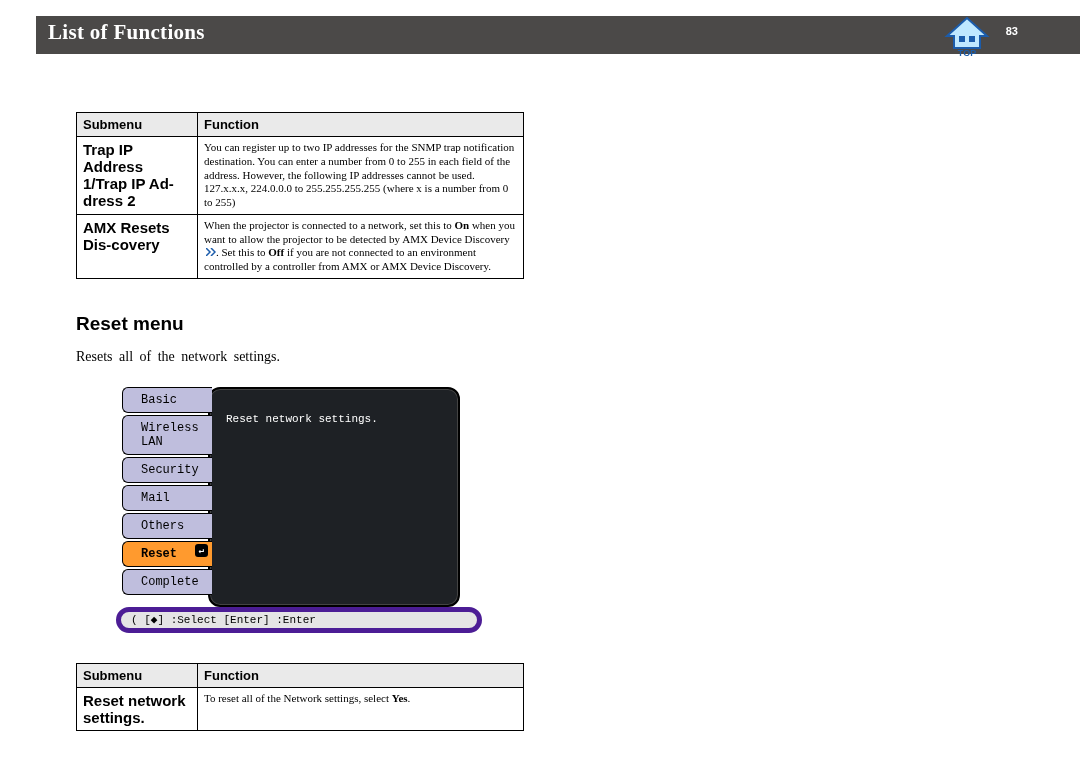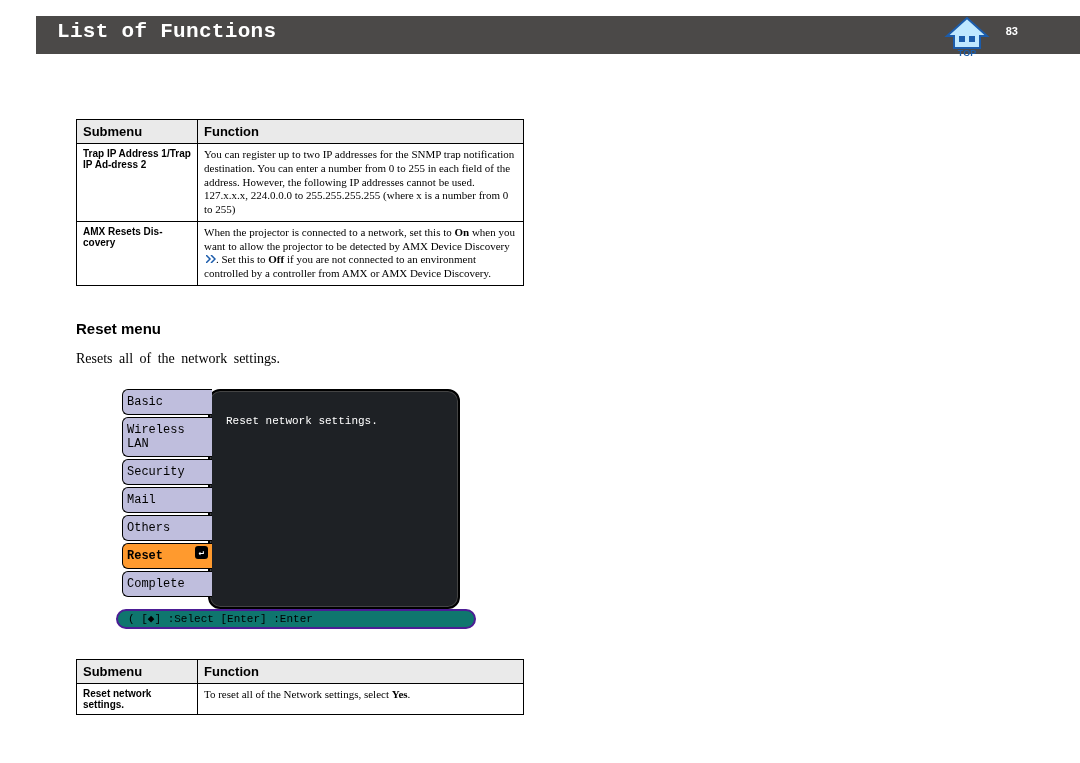--- a/index.html
+++ b/index.html
@@ -1,50 +1,50 @@
 <!DOCTYPE html>
 <html><head>
 <meta charset="utf-8">
 <style>
   html, body { margin: 0; padding: 0; background: #fff; font-family: Georgia, "Times New Roman", serif; color: #000; }
   .page { width: 1080px; height: 763px; position: relative; overflow: hidden; }
 
   
   .hdr-wrap { position: absolute; left: 0; right: 0; top: 16px; }
   .hdr-bg { position: absolute; left: 36px; right: 0; height: 38px; background: #4b4948; }
-  .hdr-title { position: absolute; left: 57px; top: 4px; font-family: Liberation Mono, monospace; font-weight: 700; font-size: 21px; color: #fff; letter-spacing: .3px; }
+  .hdr-title { position: absolute; left: 48px; top: 4px; font-family: Liberation Serif, serif; font-weight: 700; font-size: 21px; color: #fff; letter-spacing: .3px; }
   .hdr-page { position: absolute; right: 62px; top: 9px; font-family: "Segoe UI", Arial, sans-serif; font-weight: 700; font-size: 11px; color: #fff; }
   .hdr-icon { position: absolute; right: 90px; top: -6px; width: 46px; height: 48px; }
 
   
-  .col { position: absolute; left: 76px; top: 119px; width: 448px; }
+  .col { position: absolute; left: 76px; top: 112px; width: 448px; }
 
   
   table.fns { border-collapse: collapse; width: 100%; font-size: 13px; }
   table.fns th, table.fns td { border: 1px solid #000; padding: 4px 6px; vertical-align: top; text-align: left; }
   table.fns thead th { background: #eaeaea; font-family: "Segoe UI", Arial, sans-serif; font-weight: 700; font-size: 13px; }
   table.fns thead th.col-fn { text-align: left; }
-  table.fns tbody td.sub { width: 108px; font-family: "Segoe UI", Arial, sans-serif; font-weight: 700; font-size: 10px; }
+  table.fns tbody td.sub { width: 108px; font-family: "Segoe UI", Arial, sans-serif; font-weight: 700; font-size: 15px; }
   table.fns tbody td.fn { font-family: Georgia, "Times New Roman", serif; font-size: 11px; line-height: 1.25; }
   .u { }
   .frag { display: inline; text-align: right; }
 
   
-  .sec-h { margin-top: 34px; font-family: "Segoe UI", Arial, sans-serif; font-weight: 700; font-size: 15px; }
+  .sec-h { margin-top: 34px; font-family: "Segoe UI", Arial, sans-serif; font-weight: 700; font-size: 19px; }
   .sec-p { margin-top: 14px; font-family: Georgia, "Times New Roman", serif; font-size: 14px; word-spacing: 3px; }
 
   
   .osd { position: relative; margin-top: 22px; margin-left: 46px; width: 340px; }
   .osd-tabs { position: relative; width: 90px; z-index: 2; }
-  .tab { font-family: "Courier New", monospace; font-size: 12px; padding: 5px 4px; border: 1px solid #000; border-right: none; border-radius: 6px 0 0 6px; box-sizing: border-box; margin-bottom: 2px; background: #bfbedd; }
+  .tab { font-family: "Courier New", monospace; font-size: 12px; padding: 5px 18px; border: 1px solid #000; border-right: none; border-radius: 6px 0 0 6px; box-sizing: border-box; margin-bottom: 2px; background: #bfbedd; }
   .tab.sel { background: #ff9a2e; position: relative; font-weight: 700; }
   .tab.sel .enter { position: absolute; right: 4px; top: 2px; width: 13px; height: 13px; background: #000; border-radius: 3px; display: flex; align-items: center; justify-content: center; color: #fff; font-size: 9px; font-weight: 700; }
   .osd-panel { position: absolute; left: 86px; top: 0; width: 248px; height: 216px; background: #1e2125; border: 2px solid #000; border-radius: 12px; box-shadow: inset 0 0 0 1px #444; z-index: 1; }
   .osd-panel .msg { position: absolute; left: 16px; top: 24px; color: #fff; font-family: "Courier New", monospace; font-size: 11px; }
-  .osd-bar { margin-top: 12px; margin-left: -6px; width: 346px; height: 16px; background: #0f766e; border: 2px solid #4c1d95; border-radius: 999px; display: flex; align-items: center; padding-left: 10px; font-family: "Courier New", monospace; font-size: 11px; }
+  .osd-bar { margin-top: 12px; margin-left: -6px; width: 346px; height: 16px; background: #e5e5e5; border: 5px solid #4c1d95; border-radius: 999px; display: flex; align-items: center; padding-left: 10px; font-family: "Courier New", monospace; font-size: 11px; }
 
   
   .tbl2-wrap { margin-top: 30px; }
 
   
   .dbl-arrow { display: inline-block; vertical-align: baseline; margin-left: 2px; }
   .dbl-arrow svg { display: inline-block; }
 </style>
 </head>
 <body>

